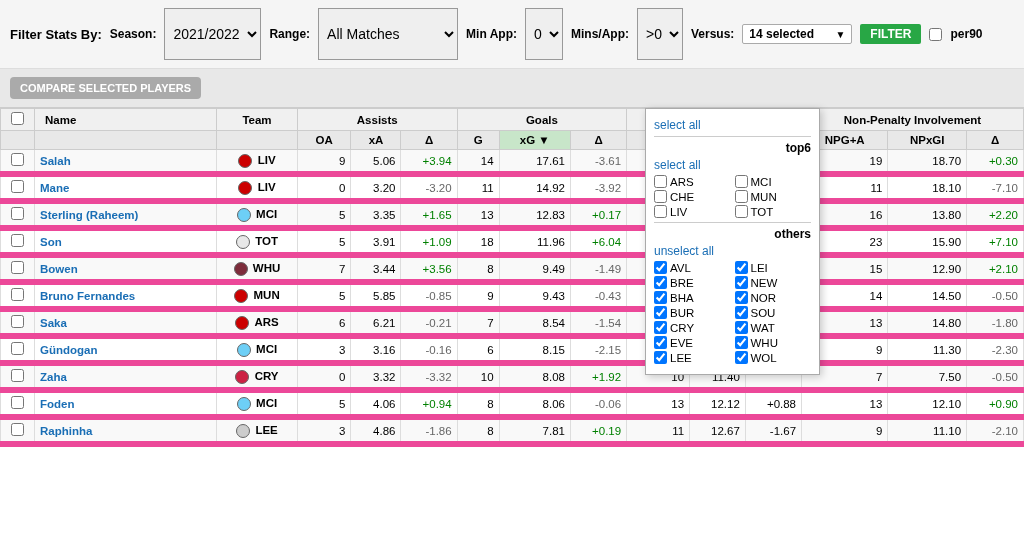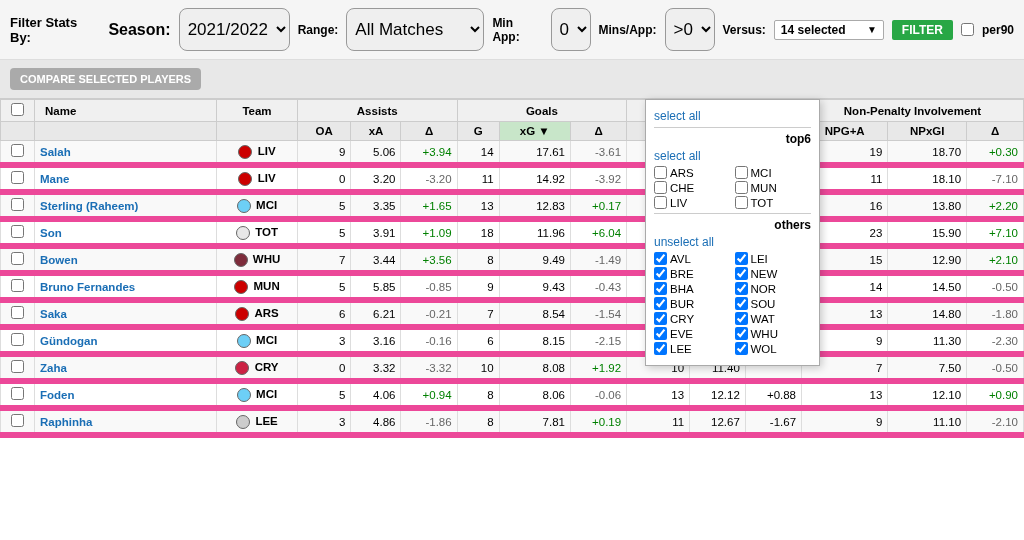--- a/index.html
+++ b/index.html
@@ -1,23 +1,23 @@
 <!DOCTYPE html>
 <html><head>
   <meta charset="utf-8">
   <style>
     * { box-sizing: border-box; margin: 0; padding: 0; }
     body { font-family: Arial, sans-serif; font-size: 12px; background: #fff; width: 1024px; height: 540px; overflow: hidden; }
     
     .top-bar { display: flex; align-items: center; padding: 8px 10px; gap: 8px; border-bottom: 1px solid #ddd; background: #f5f5f5; }
-    .top-bar select { font-size: 17px; padding: 10px 4px; border: 1px solid #999; border-radius: 8px; }
+    .top-bar select { font-size: 14px; padding: 16px 4px; border: 1px solid #999; border-radius: 0; }
     .top-bar span { font-weight: bold; }
     
     .filter-label { font-weight: bold; font-size: 13px; }
-    .season-label { font-size: 16px; }
+    .season-label { font-size: 12px; }
     
     .button-bar { display: flex; gap: 8px; padding: 8px 10px; background: #e8e8e8; border-bottom: 1px solid #ccc; }
     .btn-grey { background: #aaa; color: #fff; border: none; padding: 5px 10px; font-size: 11px; font-weight: bold; cursor: pointer; border-radius: 4px; }
     .btn-filter { background: #28a745; color: #fff; border: none; padding: 3px 10px; font-size: 12px; font-weight: bold; cursor: pointer; border-radius: 2px; }
     
     .main-content { display: flex; position: relative; }
     
     .table-wrapper { overflow: auto; width: 100%; }
     
     table { border-collapse: collapse; width: 100%; font-size: 11.5px; }

